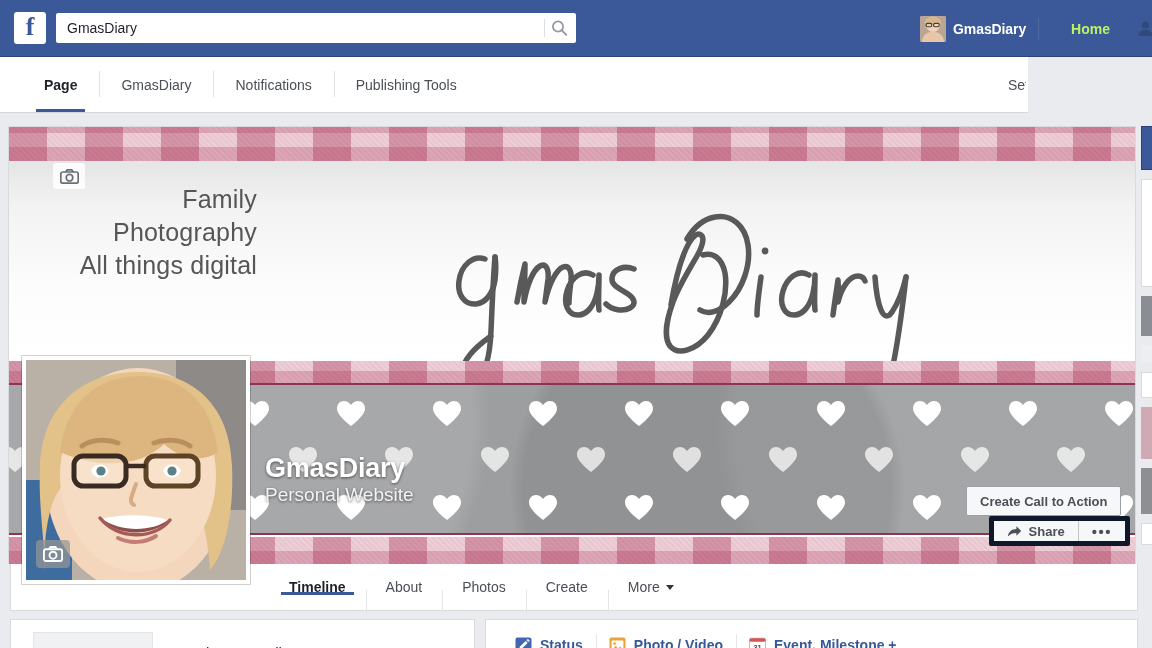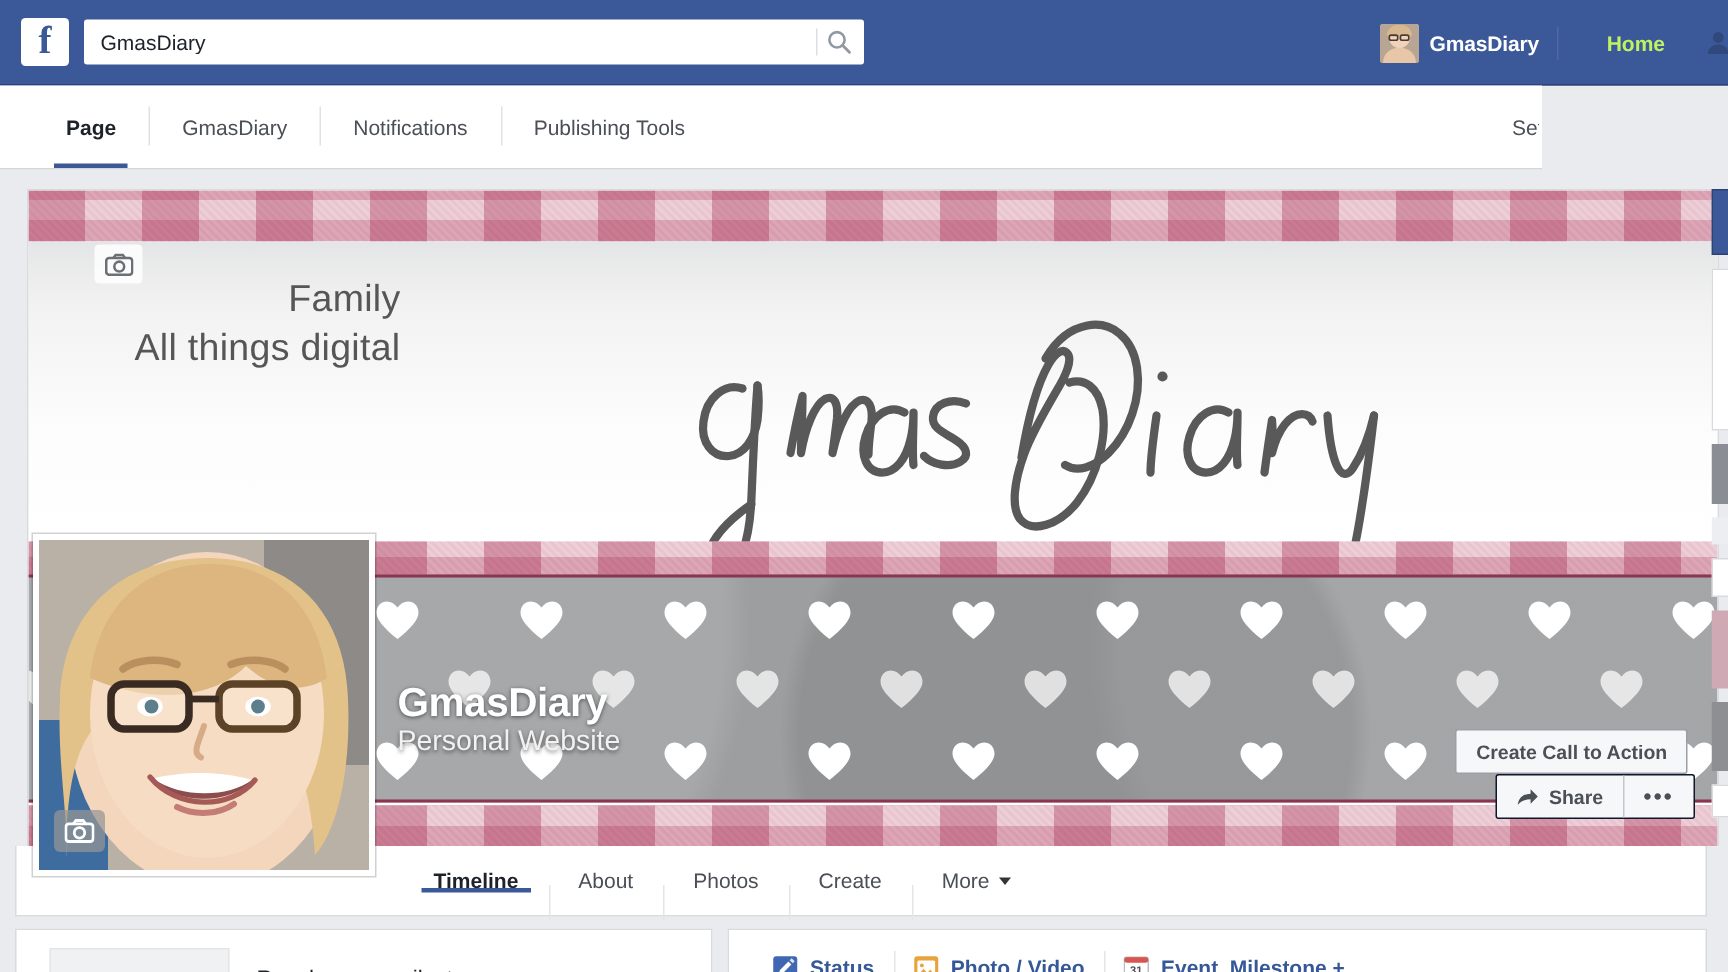--- a/index.html
+++ b/index.html
@@ -114,21 +114,21 @@
   }
 
   
   .page-wrap {
     position: absolute; top: 113px; left: 0;
     width: 1152px; height: 535px;
   }
 
   
   .cover {
-    position: absolute; top: 13px; left: 18px;
+    position: absolute; top: 13px; left: 8px;
     width: 1128px; height: 438px;
     background: #fff;
     border: 1px solid #d8dade;
     border-bottom: none;
     overflow: hidden;
   }
   
   .gingham {
     position: absolute; left: 0; width: 100%;
     background-color: #e8c3ce;
@@ -230,21 +230,21 @@
     font-size: 13px; font-weight: bold;
     color: #4b4f56;
     display: flex; align-items: center;
     height: 30px; padding: 0 13px;
     white-space: nowrap;
   }
   .btn-group {
     display: flex; align-items: stretch;
     margin-left: 31px;
     background: #f6f7f9;
-    border: 1px solid #0f172a;
+    border: 5px solid #0f172a;
     border-radius: 2px;
     height: 30px;
   }
   .btn-group .seg {
     display: flex; align-items: center;
     padding: 0 13px;
     font-size: 13px; font-weight: bold; color: #4b4f56;
   }
   .btn-group .seg + .seg { border-left: 1px solid #c3c7cc; }
   .share-arrow { margin-right: 7px; display: flex; }
@@ -410,20 +410,21 @@
 
 <div class="page-wrap">
 
   <div class="cover">
     <div class="gingham gingham-top"></div>
 
     <div class="cover-white"></div>
 
     <div class="cover-tagline">
       <div>Family</div>
+      <div>Photography</div>
       <div>All things digital</div>
     </div>
 
     <div class="cover-logo">
       <svg width="600" height="300" viewBox="0 0 600 300">
         <g fill="none" stroke="#595959" stroke-width="5.5" stroke-linecap="round" stroke-linejoin="round">
 
           <path d="M76 112c-12-4-24 6-26 22-2 14 6 24 17 23 10-1 17-11 19-24 1-9 1-17 0-23"></path>
           <path d="M86 110c-2 24-3 52-4 74-1 26-6 44-16 50-8 5-14-1-13-9 1-12 12-24 29-36"></path>
 

